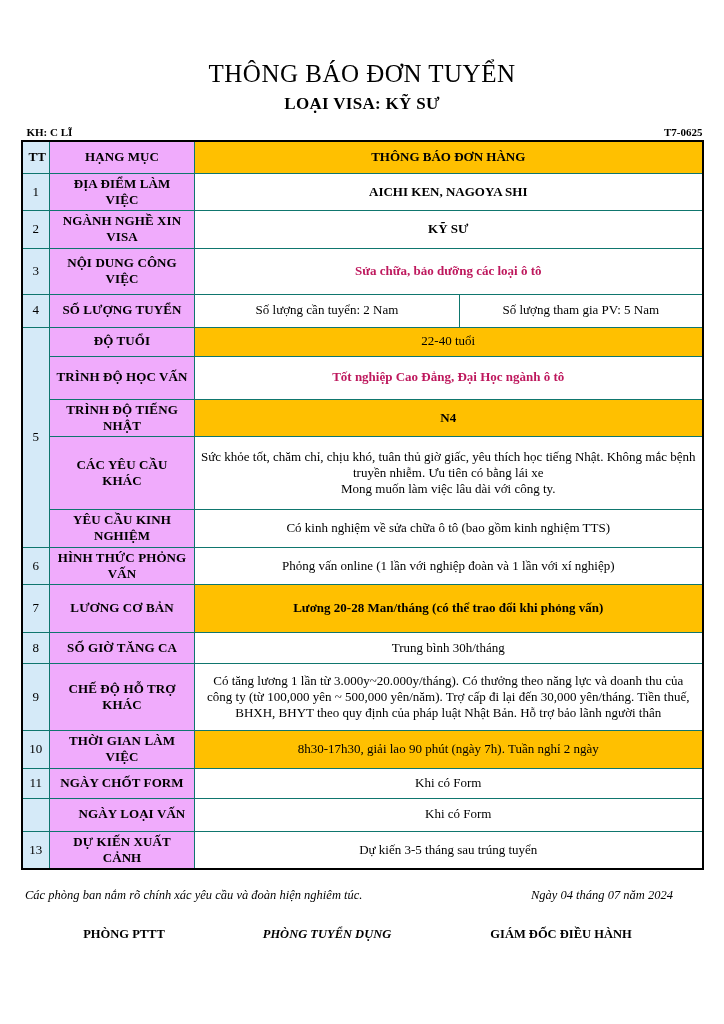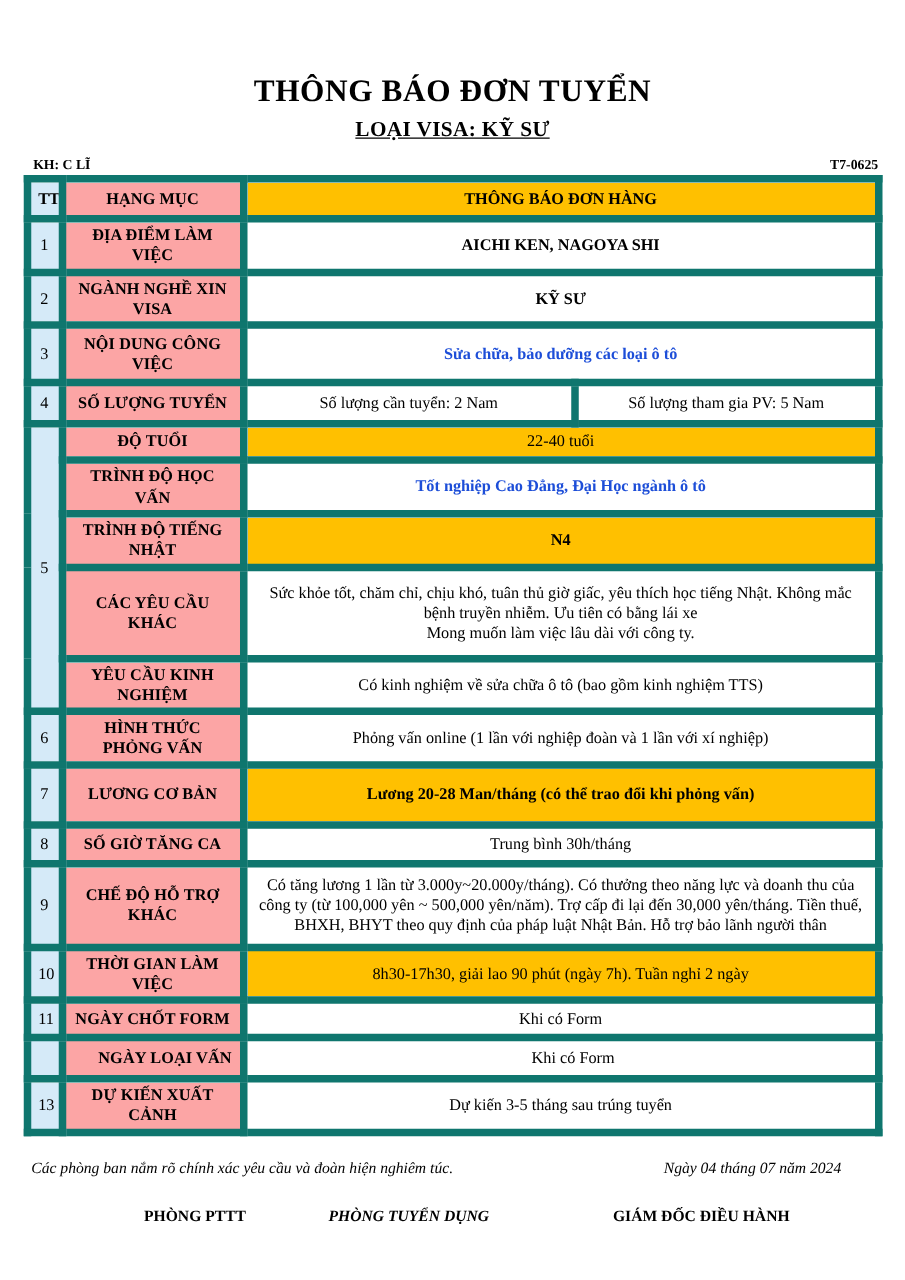--- a/index.html
+++ b/index.html
@@ -5,46 +5,46 @@
   * { box-sizing: border-box; }
   html, body { margin: 0; padding: 0; background: #ffffff; }
   body {
     width: 724px; height: 1024px;
     font-family: "Liberation Serif", "DejaVu Serif", serif;
     color: #000;
     overflow: hidden;
   }
   .page { width: 724px; height: 1024px; padding-top: 60px; }
 
-  .title { text-align: center; font-weight: bold; font-size: 25px; margin: 0; letter-spacing: 0.5px; }
-  .subtitle { text-align: center; font-weight: bold; font-size: 17px; margin: 6px 0 0 0; letter-spacing: 0.3px; text-decoration: underline; }
+  .title { text-align: center; font-weight: normal; font-size: 25px; margin: 0; letter-spacing: 0.5px; }
+  .subtitle { text-align: center; font-weight: bold; font-size: 17px; margin: 6px 0 0 0; letter-spacing: 0.3px; }
 
   .ref-row {
     width: 681px; margin: 12px auto 2px auto;
     display: flex; justify-content: space-between; align-items: flex-end;
     font-weight: bold; font-size: 11px;
   }
   .ref-row .kh { padding-left: 5px; }
 
   table.doc {
     width: 681px; margin: 0 auto;
     border-collapse: collapse; table-layout: fixed;
     border: 2px solid #000;
   }
   table.doc td {
-    border: 6px solid #0f766e;
+    border: 1px solid #0f766e;
     padding: 2px 6px;
     text-align: center; vertical-align: middle;
     font-size: 13px; line-height: 1.25;
     overflow: hidden;
   }
   td.tt { background: #d5eaf8; font-size: 12px; }
-  td.label { background: #fca5a5; font-weight: bold; font-size: 11.5px; letter-spacing: 0.1px; }
+  td.label { background: #f0abfc; font-weight: bold; font-size: 11.5px; letter-spacing: 0.1px; }
   td.orange { background: #ffc000; }
-  td.bluetext { color: #1d4ed8; font-weight: bold; }
+  td.bluetext { color: #be185d; font-weight: bold; }
   td.bold { font-weight: bold; }
   td.leftalign { text-align: left; }
   td.justify {
     text-align: justify; text-align-last: center;
     font-size: 12.5px; padding: 2px 8px;
   }
   td.smalltext { font-size: 12.5px; }
 
   tr.rh-head td { height: 32px; }
   tr.rh1 td { height: 30px; }
@@ -69,21 +69,21 @@
     width: 724px; margin-top: 18px;
     padding: 0 51px 0 25px;
     display: flex; justify-content: space-between;
     font-style: italic; font-size: 12.5px;
   }
   .signatures { position: relative; height: 20px; margin-top: 24px; }
   .signatures span {
     position: absolute; transform: translateX(-50%);
     font-weight: bold; font-size: 12.5px; white-space: nowrap;
   }
-  .sig-1 { left: 124px; margin-left: 32px; }
+  .sig-1 { left: 124px; }
   .sig-2 { left: 327px; font-style: italic; }
   .sig-3 { left: 561px; }
 </style>
 </head>
 <body>
 
 <div class="page">
 
   <h1 class="title">THÔNG BÁO ĐƠN TUYỂN</h1>
   <h2 class="subtitle">LOẠI VISA: KỸ SƯ</h2>

